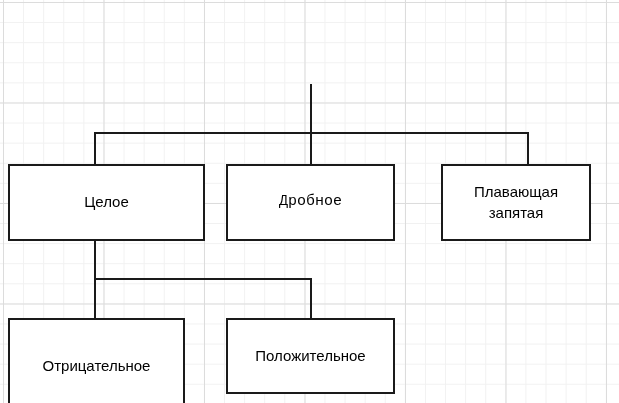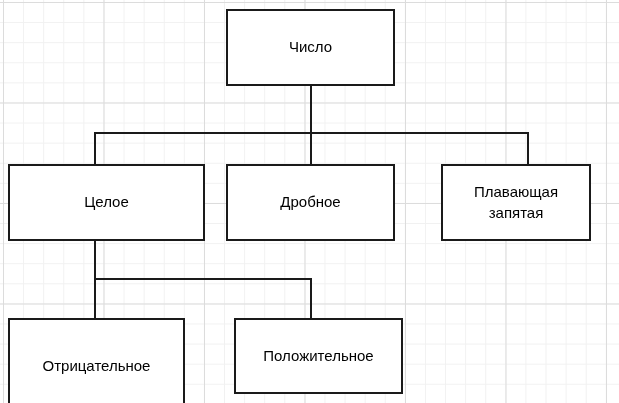--- a/index.html
+++ b/index.html
@@ -72,38 +72,35 @@
   <div class="connector v-line" style="left:310px; top:132px; height:34px;"></div>
 
   <div class="connector v-line" style="left:527px; top:132px; height:34px;"></div>
 
   <div class="connector v-line" style="left:94px; top:239px; height:81px;"></div>
 
   <div class="connector h-line" style="left:94px; top:278px; width:218px;"></div>
 
   <div class="connector v-line" style="left:310px; top:278px; height:42px;"></div>
 
-  <div class="node" style="left:226px; top:9px; width:169px; height:77px;">
-    <span class="node-label">Число</span>
-  </div>
 
   <div class="node" style="left:8px; top:164px; width:197px; height:77px;">
     <span class="node-label">Целое</span>
   </div>
 
-  <div class="node" style="left:226px; top:164px; width:169px; height:77px;">
+  <div class="node" style="left:226px; top:164px; width:169px; height:77px;font-family:Liberation Mono, monospace;">
     <span class="node-label">Дробное</span>
   </div>
 
   <div class="node" style="left:441px; top:164px; width:150px; height:77px;">
     <span class="node-label">Плавающая
 запятая</span>
   </div>
 
   <div class="node" style="left:8px; top:318px; width:177px; height:96px;">
     <span class="node-label">Отрицательное</span>
   </div>
 
-  <div class="node" style="left:226px; top:318px; width:169px; height:76px;margin-left:8px;">
+  <div class="node" style="left:226px; top:318px; width:169px; height:76px;">
     <span class="node-label">Положительное</span>
   </div>
 
 </div>
 
 </body></html>

